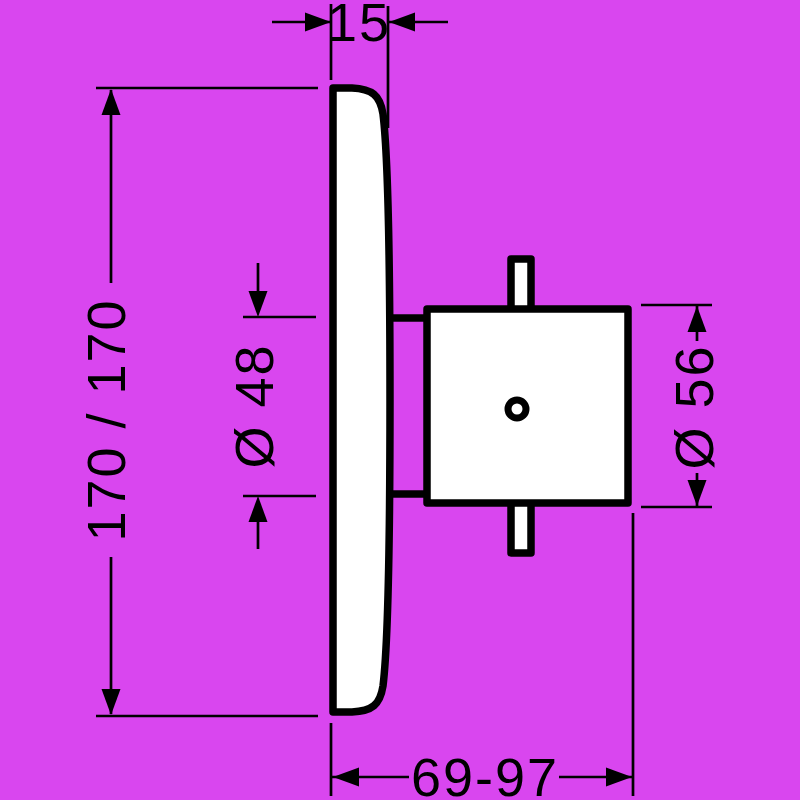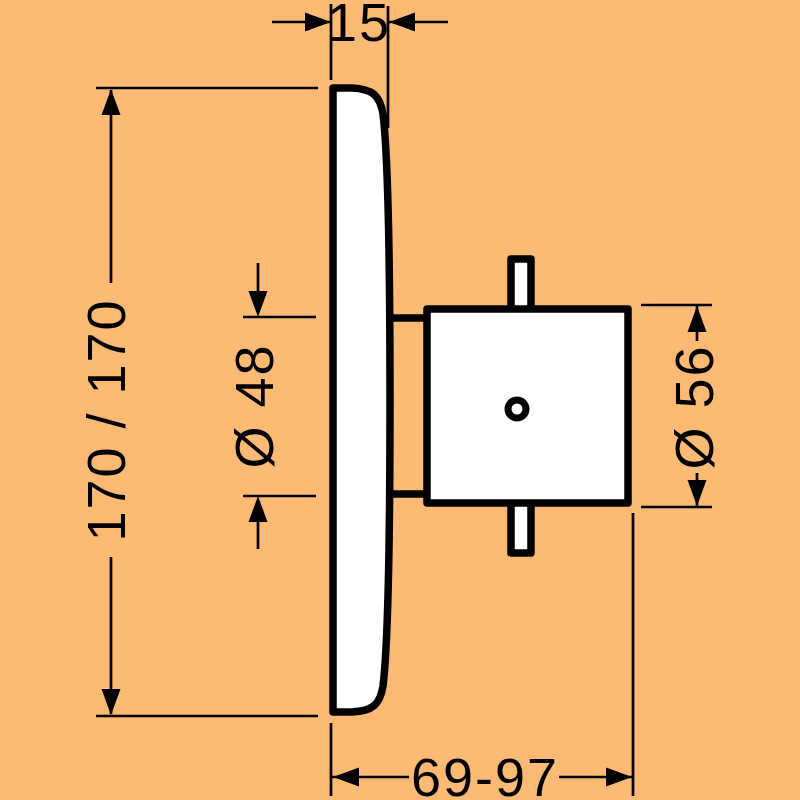--- a/index.html
+++ b/index.html
@@ -1,16 +1,16 @@
 <!DOCTYPE html>
 <html><head>
 <meta charset="utf-8">
 <style>
   html, body { margin: 0; padding: 0; background: #ffffff; }
-  .stage { width: 800px; height: 800px; position: relative; background: #fdba74; }
+  .stage { width: 800px; height: 800px; position: relative; background: #d946ef; }
   svg { display: block; }
   .obj   { stroke: #000000; stroke-width: 7.5; fill: none; stroke-linejoin: round; }
   .objf  { stroke: #000000; stroke-width: 7.5; fill: #ffffff; stroke-linejoin: round; }
   .dim   { stroke: #000000; stroke-width: 2.7; fill: none; }
   .arrow { fill: #000000; stroke: none; }
   .dim-text {
     font-family: "Liberation Sans", sans-serif;
     font-size: 54px;
     letter-spacing: 2px;
     fill: #000000;

